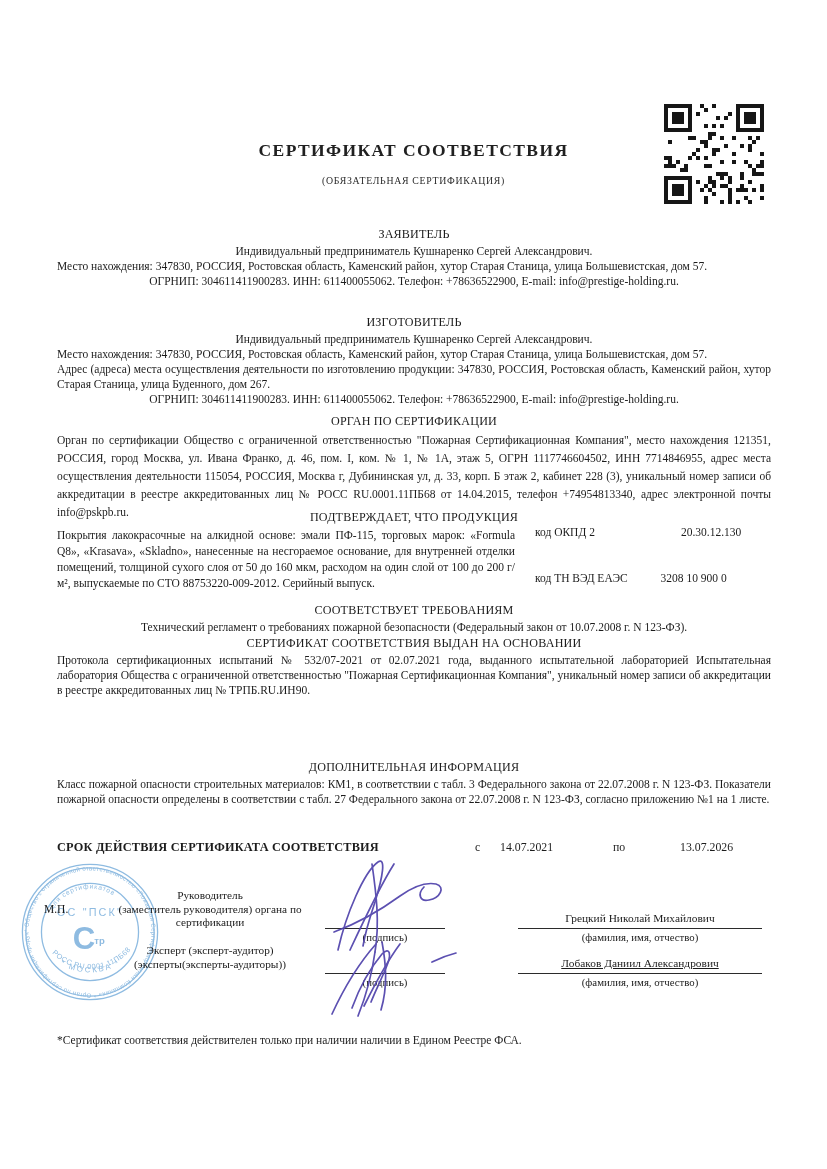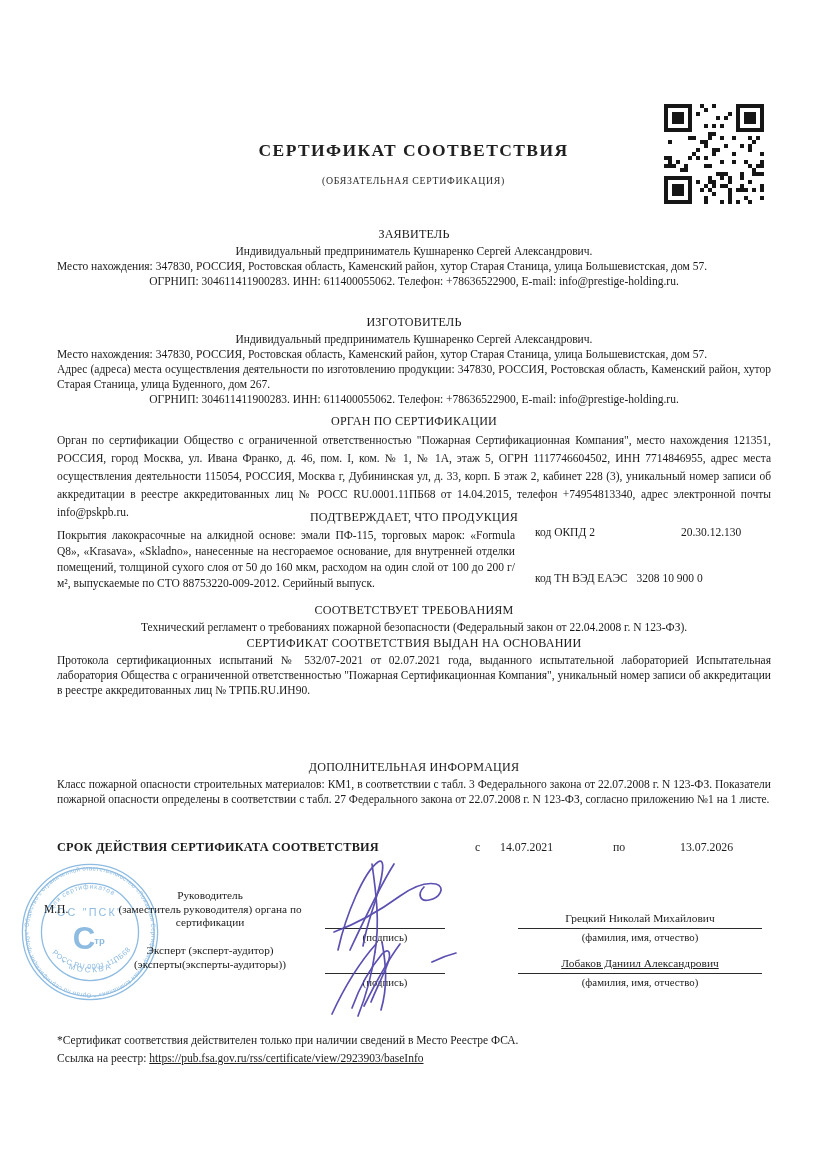--- a/index.html
+++ b/index.html
@@ -185,27 +185,27 @@
 
   <div class="sec" style="top:510px">
     <h3 class="hd">ПОДТВЕРЖДАЕТ, ЧТО ПРОДУКЦИЯ</h3>
     <p class="bd prod-desc">Покрытия лакокрасочные на алкидной основе: эмали ПФ-115, торговых марок: «Formula Q8», «Krasava», «Skladno», нанесенные на несгораемое основание, для внутренней отделки помещений, толщиной сухого слоя от 50 до 160 мкм, расходом на один слой от 100 до 200 г/м², выпускаемые по СТО 88753220-009-2012. Серийный выпуск.</p>
     <div class="code-row" style="left:478px; top:16px;">
       <span class="code-label" style="width:100px">код ОКПД 2</span>
       <span class="code-value" style="margin-left:43px">20.30.12.130</span>
     </div>
     <div class="code-row" style="left:478px; top:62px;">
       <span class="code-label">код ТН ВЭД ЕАЭС</span>
-      <span class="code-value" style="margin-left:6px">3208 10 900 0</span>
+      <span class="code-value" style="margin-left:30px">3208 10 900 0</span>
     </div>
   </div>
 
   <div class="sec" style="top:603px">
     <h3 class="hd">СООТВЕТСТВУЕТ ТРЕБОВАНИЯМ</h3>
-    <p class="bd nojust">Технический регламент о требованиях пожарной безопасности (Федеральный закон от 22.04.2008 г. N 123-ФЗ).</p>
+    <p class="bd nojust">Технический регламент о требованиях пожарной безопасности (Федеральный закон от 10.07.2008 г. N 123-ФЗ).</p>
   </div>
 
   <div class="sec" style="top:636px">
     <h3 class="hd">СЕРТИФИКАТ СООТВЕТСТВИЯ ВЫДАН НА ОСНОВАНИИ</h3>
     <p class="bd">Протокола сертификационных испытаний № 532/07-2021 от 02.07.2021 года, выданного испытательной лабораторией Испытательная лаборатория Общества с ограниченной ответственностью "Пожарная Сертификационная Компания", уникальный номер записи об аккредитации в реестре аккредитованных лиц № ТРПБ.RU.ИН90.</p>
   </div>
 
   <div class="sec" style="top:760px">
     <h3 class="hd">ДОПОЛНИТЕЛЬНАЯ ИНФОРМАЦИЯ</h3>
     <p class="bd">Класс пожарной опасности строительных материалов: КМ1, в соответствии с табл. 3 Федерального закона от 22.07.2008 г. N 123-ФЗ. Показатели пожарной опасности определены в соответствии с табл. 27 Федерального закона от 22.07.2008 г. N 123-ФЗ, согласно приложению №1 на 1 листе.</p>
@@ -278,17 +278,16 @@
       <path d="M 55,100 C 52,122 46,144 38,164"></path>
       <path d="M 12,162 C 24,136 40,110 56,92"></path>
       <path d="M 32,156 C 40,134 52,114 62,102 C 70,94 72,102 66,116 C 60,130 55,140 51,150"></path>
       <path d="M 44,154 C 56,130 68,108 80,92"></path>
       <path d="M 62,90 C 66,112 68,134 61,158"></path>
       <path d="M 112,110 C 120,106 128,103 136,101"></path>
     </g>
   </svg>
 
   <div class="footer">
-    <div>*Сертификат соответствия действителен только при наличии сведений в Место Реестре ФСА.</div>
-    <div><span>Ссылка на реестр: </span><span class="reg-link">https://pub.fsa.gov.ru/rss/certificate/view/2923903/baseInfo</span></div>
+    <div>*Сертификат соответствия действителен только при наличии наличии в Едином Реестре ФСА.</div>
   </div>
 
 </div>
 
 </body></html>

